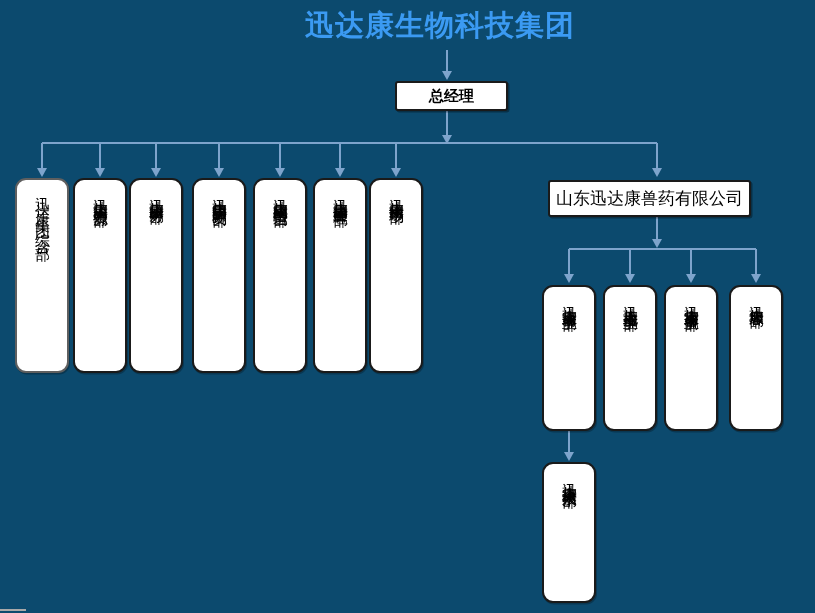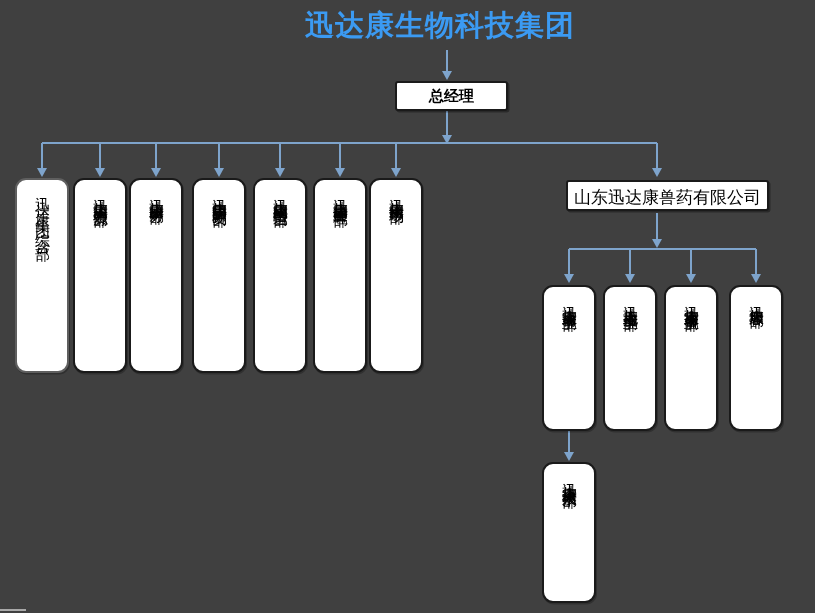--- a/index.html
+++ b/index.html
@@ -5,21 +5,21 @@
   :root {
     --connector: #7EA4CC;
     --border: #1a1a1a;
     --title: #3B9AF2;
   }
   html, body { margin: 0; padding: 0; background: #fff; }
   #stage {
     position: relative;
     width: 815px;
     height: 613px;
-    background: #404040;
+    background: #0c4a6e;
     font-family: "DejaVu Sans", sans-serif;
     overflow: hidden;
   }
   #connector-layer {
     position: absolute;
     left: 0; top: 0;
     width: 815px; height: 613px;
   }
   #connector-layer line { stroke: var(--connector); stroke-width: 2; }
   #connector-layer polygon { fill: var(--connector); stroke: none; }
@@ -48,23 +48,22 @@
     justify-content: center;
     box-shadow: 1.5px 1.5px 0 rgba(0,0,0,0.35);
     font-family: "DejaVu Serif", serif;
     white-space: nowrap;
   }
   #box-gm {
     left: 395px; top: 81px; width: 113px; height: 30px;
     font-size: 15px; font-weight: bold;
   }
   #box-subsidiary {
-    left: 566px; top: 180px; width: 203px; height: 31px;
+    left: 548px; top: 180px; width: 203px; height: 37px;
     font-size: 17px;
-    align-items: flex-end;
   }
 
   .vbox {
     position: absolute;
     box-sizing: border-box;
     width: 54px;
     background: #fff;
     border: 2px solid var(--border);
     border-radius: 11px;
     display: flex;

